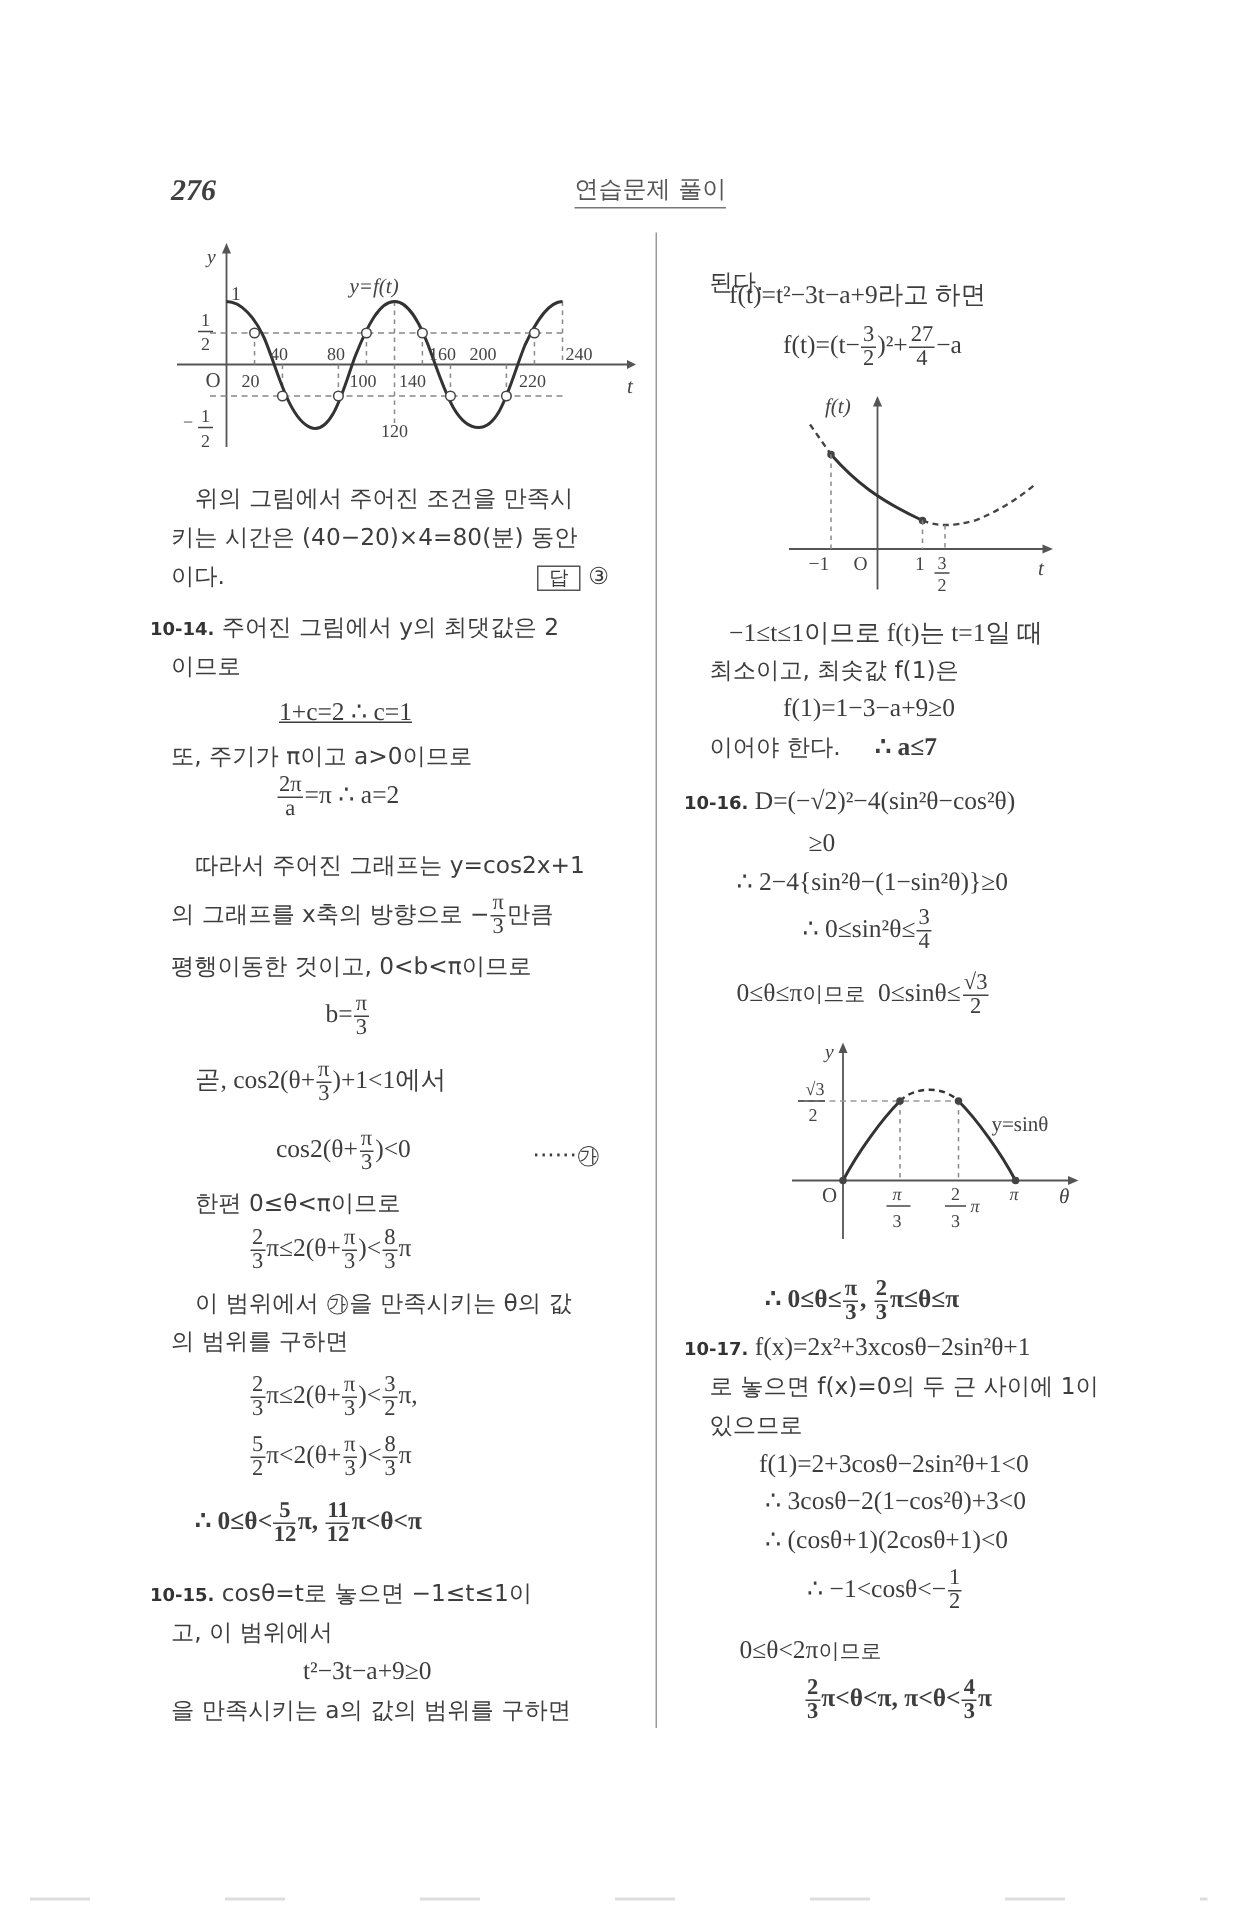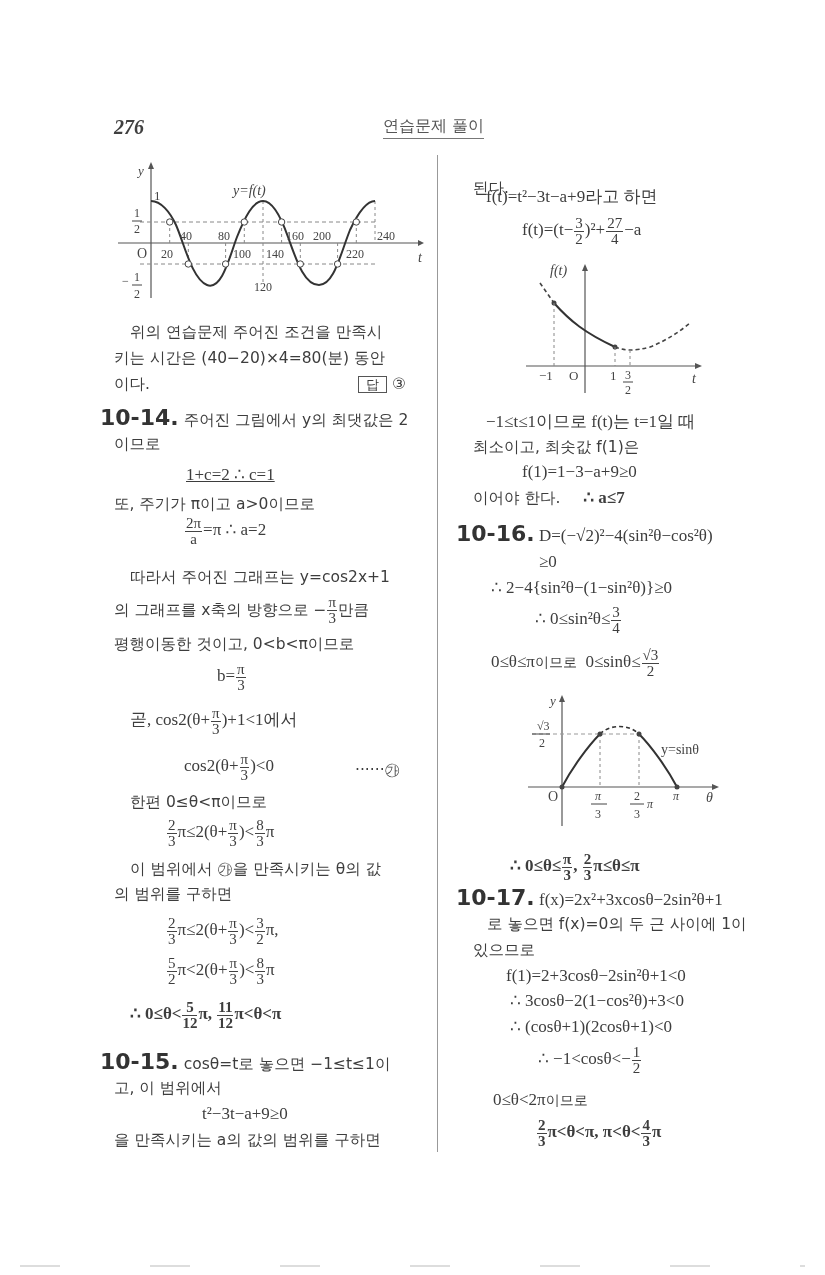--- a/index.html
+++ b/index.html
@@ -4,21 +4,21 @@
 <style>
   html, body { margin:0; padding:0; background:#ffffff; }
   body { width:825px; height:1275px; position:relative; overflow:hidden;
          font-family:"DejaVu Serif","Liberation Serif",serif; color:#3a3a3a; }
   .abs { position:absolute; white-space:nowrap; }
   .pagenum { left:114px; top:116px; font-size:20px; font-style:italic; font-weight:bold; color:#404040; font-family:"Liberation Serif",serif; }
   .header { left:383px; top:116px; font-size:16px; font-family:"DejaVu Sans",sans-serif; color:#555; border-bottom:1px solid #777; padding-bottom:1px; }
   .divider { left:437px; top:155px; width:1px; height:997px; background:#999; }
   .t { font-size:15.5px; line-height:20px; color:#3d3d3d; font-family:"DejaVu Sans",sans-serif; }
   .m { font-family:"Liberation Serif","DejaVu Serif",serif; font-size:17px; }
-  .pnum { font-family:"DejaVu Sans",sans-serif; font-weight:bold; font-size:22px; color:#333; }
+  .pnum { font-family:"DejaVu Sans",sans-serif; font-weight:bold; font-size:12px; color:#333; }
   .frac { display:inline-block; vertical-align:middle; text-align:center; line-height:15px; margin:0 1px; }
   .frac > span { display:block; font-size:15px; }
   .frac > span:first-child { border-bottom:1px solid #444; padding:0 1px; }
   .bold { font-weight:bold; }
   .ans { display:inline-block; border:1px solid #555; padding:0 7px; font-size:13px; line-height:15px; font-family:"DejaVu Sans",sans-serif; }
   svg text { font-family:"Liberation Serif",serif; fill:#444; }
   .bottom-strip { left:20px; top:1265px; width:785px; height:2px; background:repeating-linear-gradient(90deg,#ddd 0 40px,transparent 40px 130px); }
 </style>
 </head>
 <body>
@@ -81,21 +81,21 @@
   <text x="213" y="85" font-size="12">200</text>
   <text x="277" y="85" font-size="12">240</text>
 
   <text x="61" y="103" font-size="12">20</text>
   <text x="133" y="103" font-size="12">100</text>
   <text x="166" y="103" font-size="12">140</text>
   <text x="246" y="103" font-size="12">220</text>
   <text x="154" y="136" font-size="12">120</text>
 </svg>
 
-<div class="abs t" style="left:130px;top:322px;">위의 연습문제 주어진 조건을 만족시</div>
+<div class="abs t" style="left:130px;top:322px;">위의 그림에서 주어진 조건을 만족시</div>
 <div class="abs t" style="left:114px;top:348px;">키는 시간은 (40−20)×4=80(분) 동안</div>
 <div class="abs t" style="left:114px;top:374px;">이다.</div>
 <div class="abs" style="left:358px;top:374px;">
   <span class="ans">답</span>
   <span class="t">③</span>
 </div>
 
 <div class="abs t" style="left:100px;top:408px;">
   <span class="pnum">10-14.</span>
   <span>주어진 그림에서 y의 최댓값은 2</span>
@@ -234,21 +234,21 @@
 </svg>
 
 <div class="abs t m bold" style="left:510px;top:852px;">
   ∴ 0≤θ≤<span class="frac"><span>π</span><span>3</span></span>, <span class="frac"><span>2</span><span>3</span></span>π≤θ≤π
 </div>
 
 <div class="abs t m" style="left:456px;top:888px;">
   <span class="pnum">10-17.</span>
   <span>f(x)=2x²+3xcosθ−2sin²θ+1</span>
 </div>
-<div class="abs t" style="left:487px;top:914px;text-align:center;">로 놓으면 f(x)=0의 두 근 사이에 1이</div>
+<div class="abs t" style="left:473px;top:914px;text-align:center;">로 놓으면 f(x)=0의 두 근 사이에 1이</div>
 <div class="abs t" style="left:473px;top:940px;">있으므로</div>
 <div class="abs t m" style="left:506px;top:966px;">f(1)=2+3cosθ−2sin²θ+1&lt;0</div>
 <div class="abs t m" style="left:510px;top:991px;">∴ 3cosθ−2(1−cos²θ)+3&lt;0</div>
 <div class="abs t m" style="left:510px;top:1017px;">∴ (cosθ+1)(2cosθ+1)&lt;0</div>
 <div class="abs t m" style="left:538px;top:1045px;">
   ∴ −1&lt;cosθ&lt;−<span class="frac"><span>1</span><span>2</span></span>
 </div>
 <div class="abs t m" style="left:493px;top:1090px;">
   0≤θ&lt;2π<span style="font-family:'DejaVu Sans',sans-serif;font-size:14px;">이므로</span>
 </div>

